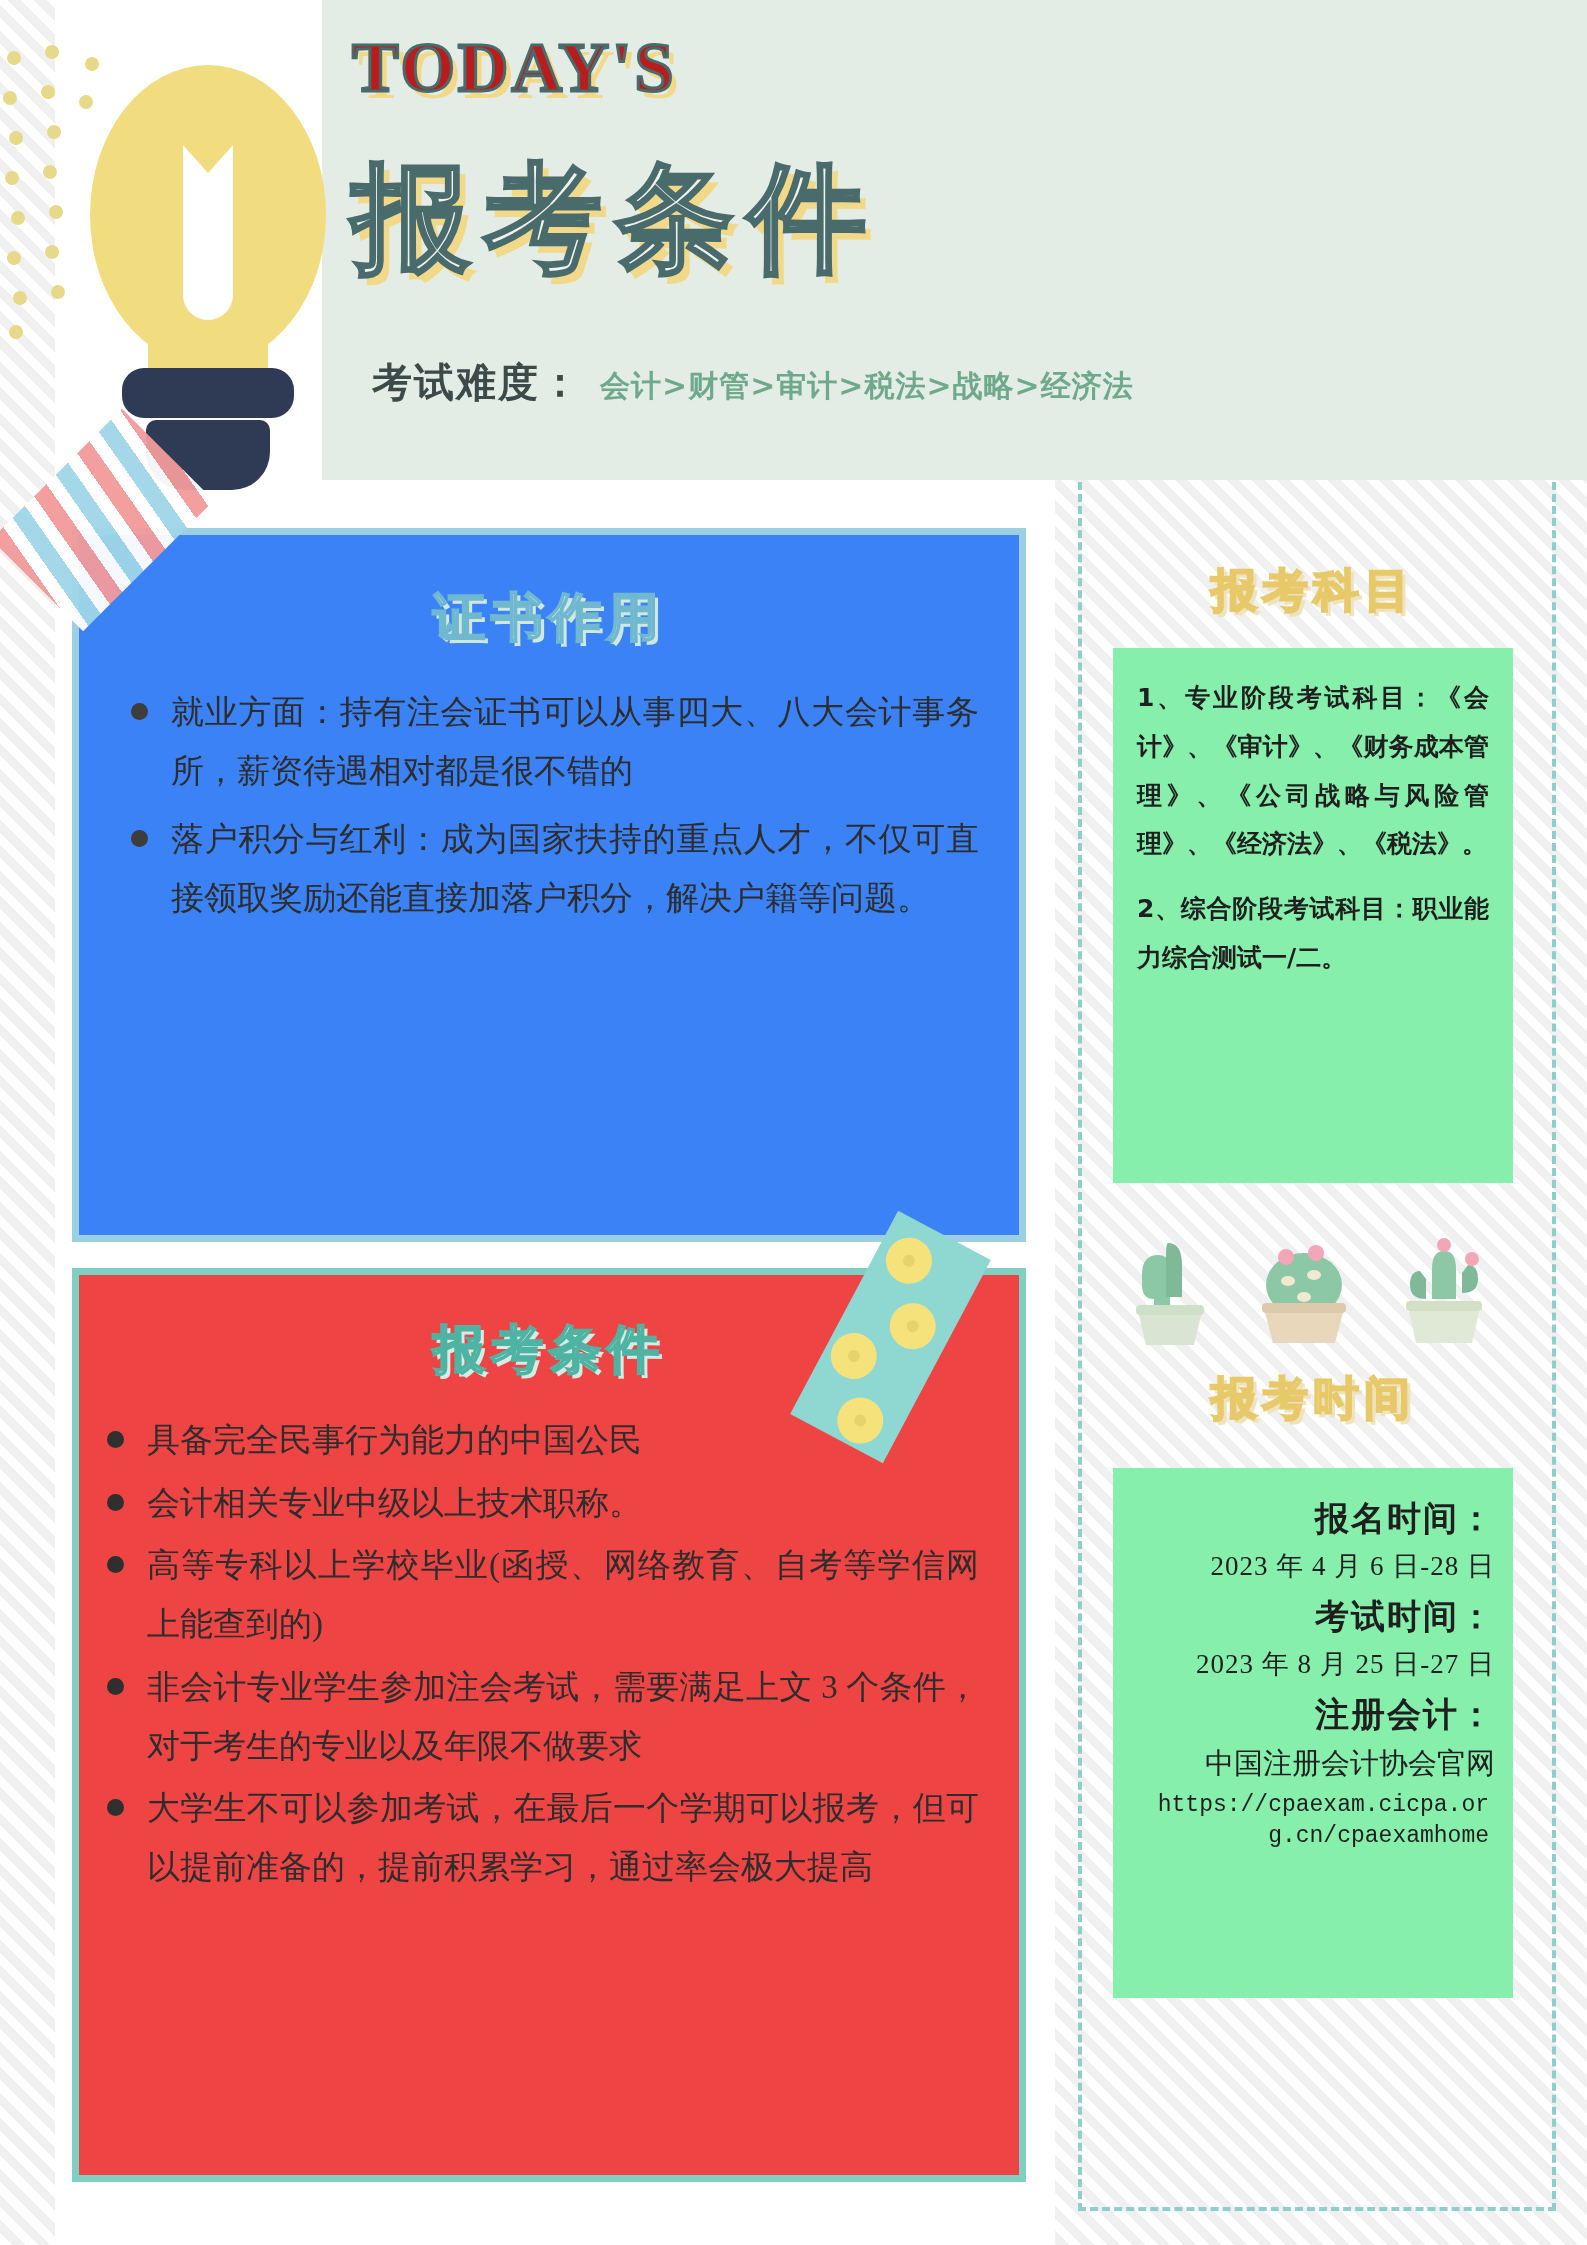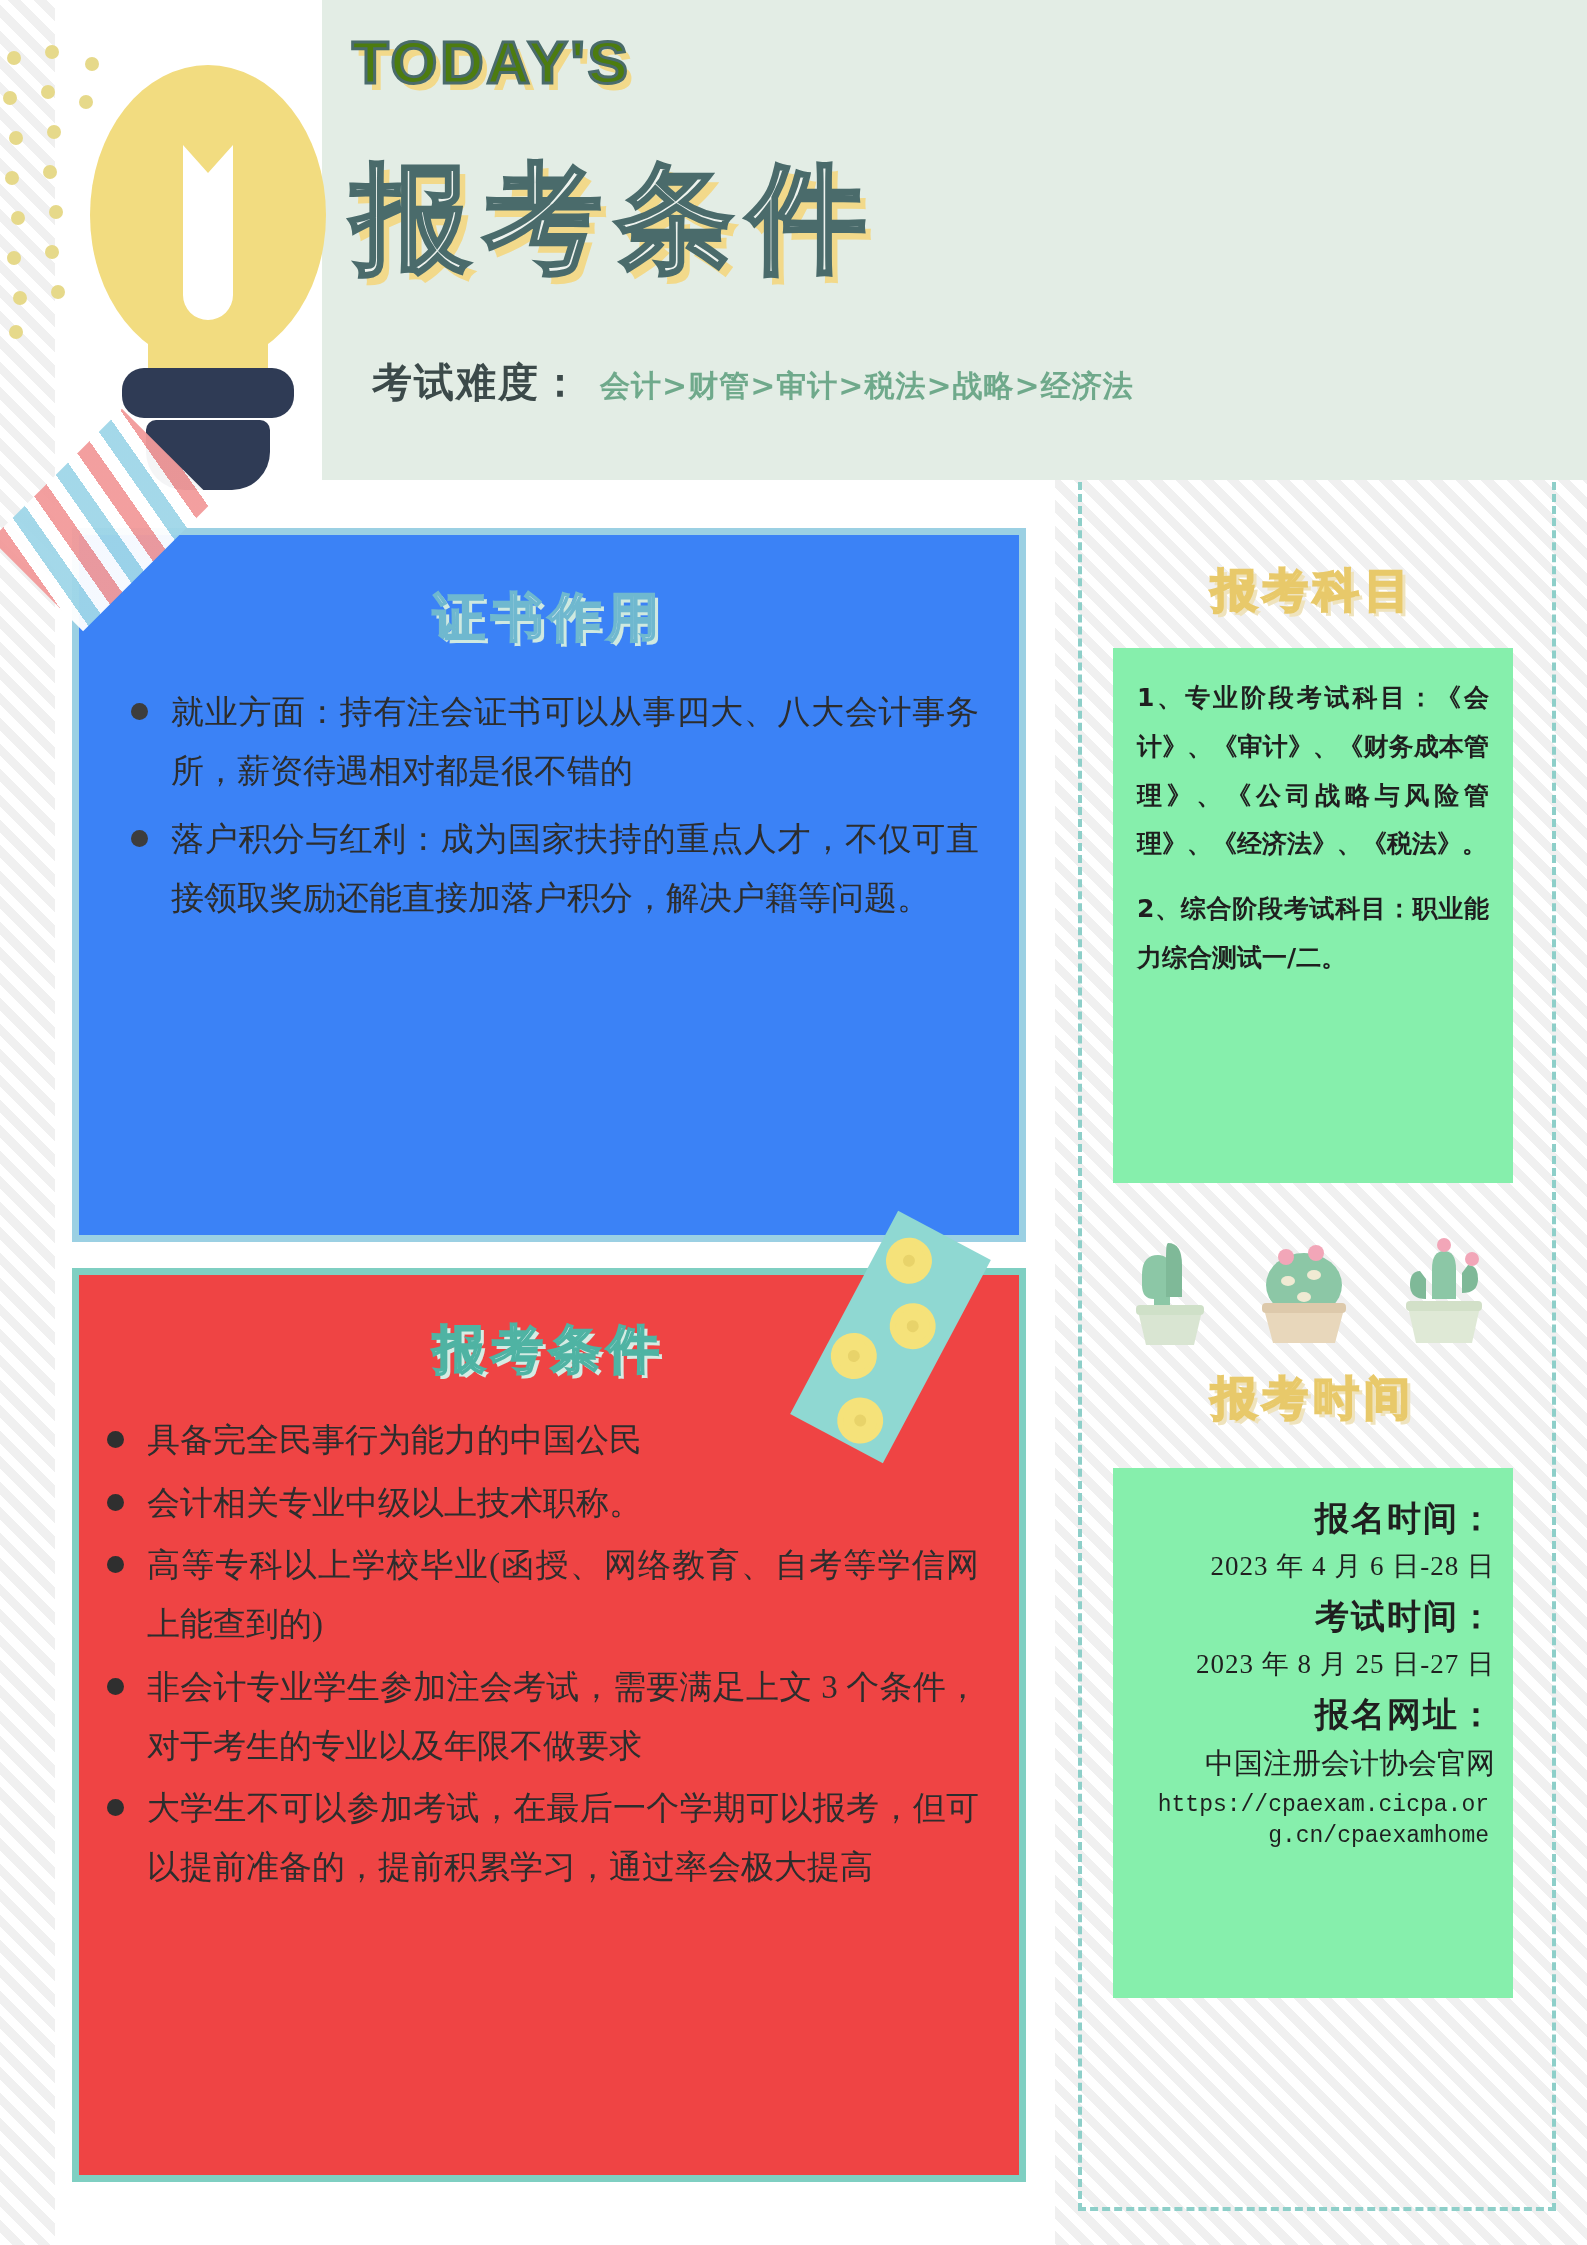--- a/index.html
+++ b/index.html
@@ -54,25 +54,25 @@
   .bulb {
     position: absolute;
     left: 78px; top: 30px;
     width: 260px; height: 470px;
     z-index: 7;
   }
 
   .title-en {
     position: absolute;
     left: 352px; top: 28px;
-    font-family: Liberation Sans, sans-serif;
-    font-weight: bold;
-    font-size: 60px;
+    font-family: Liberation Serif, serif;
+    font-weight: bold;
+    font-size: 70px;
     letter-spacing: 3px;
-    color: #4d7c0f;
+    color: #b91c1c;
     -webkit-text-stroke: 3px #4a6b6b;
     text-shadow: 6px 7px 0 #f2d98a;
     z-index: 8;
   }
   .title-cn {
     position: absolute;
     left: 352px; top: 140px;
     font-family: "DejaVu Sans", sans-serif;
     font-weight: bold;
     font-size: 118px;
@@ -404,16 +404,16 @@
     <rect x="8" y="66" width="76" height="10" rx="4" fill="#d2e0c8"></rect>
   </g>
 </svg>
 
 <div class="r-title" id="time-title">报考时间</div>
 <div class="panel" id="time-panel">
   <div class="t-head">报名时间：</div>
   <div class="t-val">2023 年 4 月 6 日-28 日</div>
   <div class="t-head">考试时间：</div>
   <div class="t-val">2023 年 8 月 25 日-27 日</div>
-  <div class="t-head">报名网址：</div>
+  <div class="t-head">注册会计：</div>
   <div class="t-site">中国注册会计协会官网</div>
   <div class="t-url">https://cpaexam.cicpa.org.cn/cpaexamhome</div>
 </div>
 
 </body></html>

